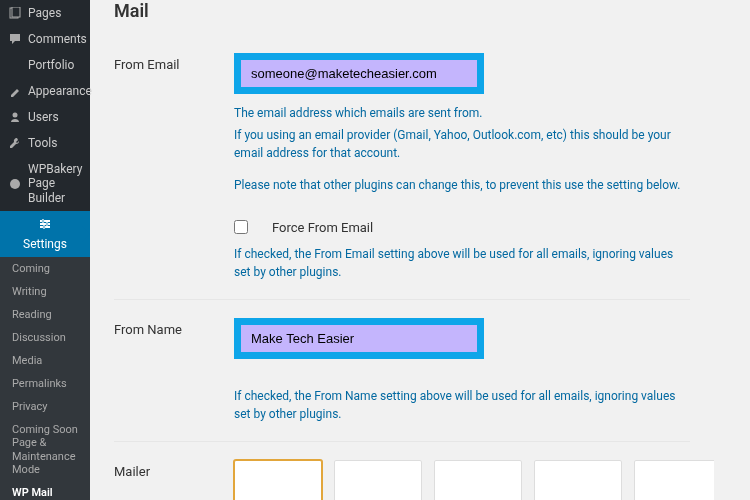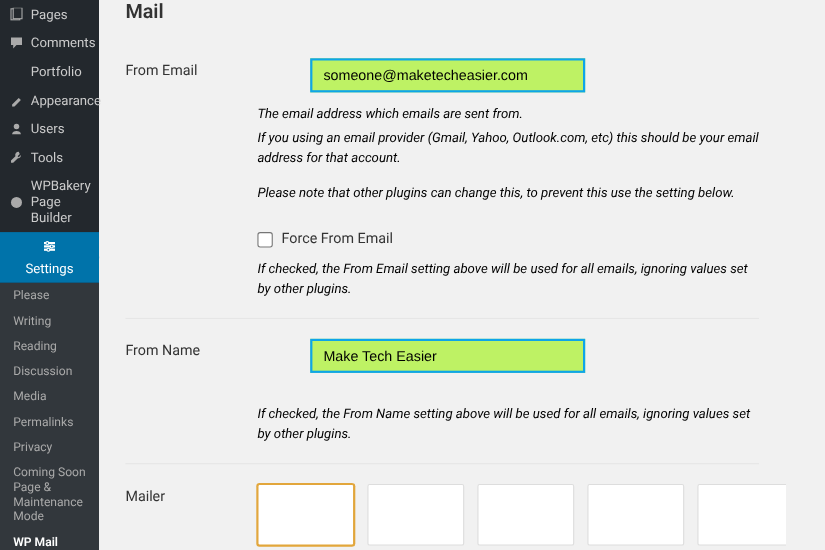--- a/index.html
+++ b/index.html
@@ -18,25 +18,25 @@
 .submenu-item.current { color: #fff; font-weight: 600; }
 .badge { background: #d54e21; color: #fff; border-radius: 8px; padding: 0 5px; font-size: 9px; margin-left: 2px; }
 
 
 .content { flex: 1; padding: 0 24px 20px 24px; overflow-y: auto; }
 .content h1 { font-size: 18px; font-weight: 600; color: #333; margin: 0 0 14px 0; }
 .form-row { display: flex; border-bottom: 1px solid #e6e6e6; padding: 18px 0; }
 .form-row:last-child { border-bottom: none; }
 .form-label { width: 120px; flex-shrink: 0; font-size: 13px; color: #333; padding-top: 4px; }
 .form-body { flex: 1; }
-input[type=text] { width: 250px; padding: 6px 10px; border: 2px solid #0ea5e9; font-size: 13px; background: #bef264; margin-left: 48px; }
-.hint { color: #000000; font-style: italic; font-size: 12px; margin-top: 10px; line-height: 1.5; }
+input[type=text] { width: 250px; padding: 6px 10px; border: 7px solid #0ea5e9; font-size: 13px; background: #c4b5fd; }
+.hint { color: #0369a1; font-size: 12px; margin-top: 10px; line-height: 1.5; }
 .hint p { margin-bottom: 4px; }
 .hint2 { margin-top: 14px; }
-.checkbox-row { display: flex; align-items: center; gap: 8px; margin-top: 4px; font-size: 13px; color: #333; }
+.checkbox-row { display: flex; gap: 24px; margin-top: 4px; font-size: 13px; color: #333; }
 .checkbox-row input { width: 14px; height: 14px; }
 
 .mailer-options { display: flex; gap: 12px; margin-bottom: 14px; }
 .mailer-box { width: 88px; height: 56px; border: 1px solid #ddd; background: #fff; display: flex; align-items: center; justify-content: center; border-radius: 2px; cursor: pointer; }
 .mailer-box.selected { border-color: #e2a63b; box-shadow: 0 0 0 1px #e2a63b; }
 
 svg { display: block; }
 </style>
 </head>
 <body>
@@ -105,21 +105,21 @@
             <rect x="1" y="5" width="10" height="2" fill="#fff"></rect>
             <rect x="1" y="8" width="10" height="2" fill="#fff"></rect>
             <circle cx="4" cy="3" r="1.3" fill="#0073aa" stroke="#fff"></circle>
             <circle cx="8" cy="6" r="1.3" fill="#0073aa" stroke="#fff"></circle>
             <circle cx="5" cy="9" r="1.3" fill="#0073aa" stroke="#fff"></circle>
           </svg>
         </span>
       <span>Settings</span>
     </div>
     <div class="submenu">
-      <div class="submenu-item">Please</div>
+      <div class="submenu-item">Coming</div>
       <div class="submenu-item">Writing</div>
       <div class="submenu-item">Reading</div>
       <div class="submenu-item">Discussion</div>
       <div class="submenu-item">Media</div>
       <div class="submenu-item">Permalinks</div>
       <div class="submenu-item">Privacy</div>
       <div class="submenu-item" style="line-height:1.2;">Coming Soon Page &amp; Maintenance Mode</div>
       <div class="submenu-item current">WP Mail SMTP</div>
 
     </div>

